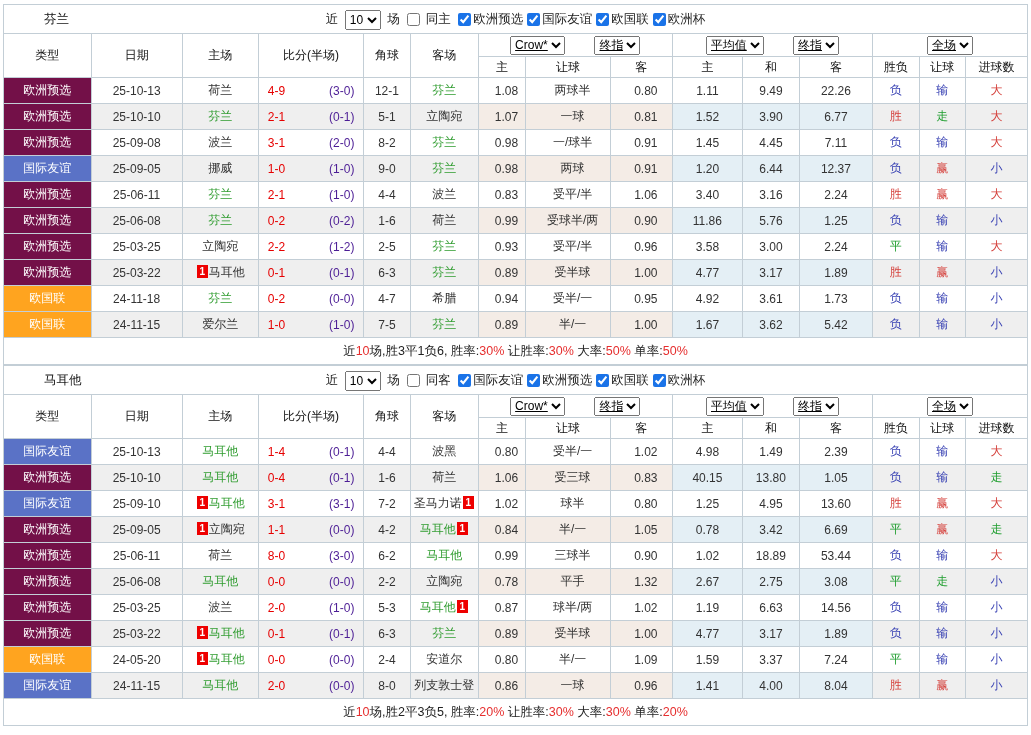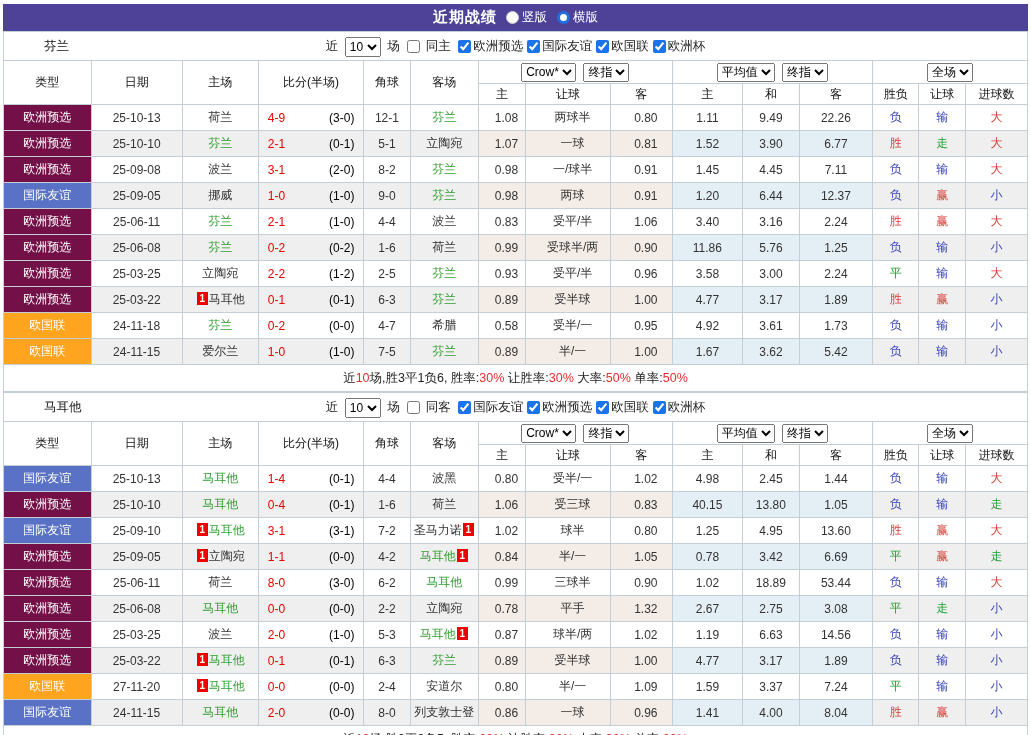--- a/index.html
+++ b/index.html
@@ -15,58 +15,45 @@
   
   .controls{position:relative;height:28px;line-height:28px;text-align:center;font-size:12.5px;border:1px solid #c3ced6;border-bottom:0;background:#fff;white-space:nowrap;}
   .team-name{position:absolute;left:40px;top:0;font-size:12.5px;color:#111;}
   .controls select{font-size:12px;height:20px;vertical-align:middle;margin:0 3px;}
   .controls input[type=checkbox]{width:13px;height:13px;vertical-align:middle;margin:0 2px 0 4px;accent-color:#1a73e8;}
   
   table{border-collapse:collapse;width:100%;table-layout:fixed;}
   td,th{border:1px solid #c3ced6;font-size:12px;font-weight:normal;text-align:center;padding:0;overflow:hidden;white-space:nowrap;}
   thead th{background:#fff;color:#111;}
   .hrow1 th{height:22px;}
-  .hrow1 select{font-size:12px;height:19px;vertical-align:middle;margin:0 2px;}
+  .hrow1 select{font-size:12px;height:19px;vertical-align:middle;margin:0 13px;text-decoration:underline;}
   .hrow2 th{height:20px;}
   tbody td{height:25px;color:#333;}
   tbody tr:nth-child(odd) td{background:#fff;}
   tbody tr:nth-child(even) td{background:#efefef;}
   tbody td.crow{background:#fdf4ee;padding-left:9px;}
   tbody tr:nth-child(even) td.crow{background:#f4ece6;}
   tbody td.avg{background:#e9f4f9;}
   tbody tr:nth-child(even) td.avg{background:#e4eff5;}
   tbody td.type{color:#fff;}
   .team-green{color:#2f9c2f;}
   .score-main{color:#e60000;}
-  .score-half{color:#000000;margin-left:44px;}
+  .score-half{color:#4c1d95;margin-left:44px;}
   .badge{display:inline-block;background:#ee0000;color:#fff;font-size:10px;font-weight:bold;width:11px;height:13px;line-height:13px;vertical-align:1px;margin:0 1px;}
   .c-r{color:#d5413c;}
   .c-g{color:#1f9e2f;}
   .c-b{color:#3a43b4;}
   .summary-row td{height:26px;font-size:12.5px;color:#222;background:#fff !important;}
   .c-sum-r{color:#e62e2e;}
 </style>
 </head>
 <body>
 
 <div class="page">
 
-  <div class="titlebar">
-    <span class="title">近期战绩</span>
-    <span class="radio-group">
-      <span class="radio-item">
-        <input type="radio" name="layout" style="">
-        <span>竖版</span>
-      </span>
-      <span class="radio-item">
-        <input type="radio" name="layout" checked="" style="">
-        <span>横版</span>
-      </span>
-    </span>
-  </div>
 
   <div class="section">
     <div class="controls">
       <span class="team-name">芬兰</span>
       <span>近</span>
       <select><option>10</option></select>
       <span>场</span>
       <input type="checkbox" style="">
       <span>同主</span>
       <span><input type="checkbox" checked="" style=""><span>欧洲预选</span><input type="checkbox" checked="" style=""><span>国际友谊</span><input type="checkbox" checked="" style=""><span>欧国联</span><input type="checkbox" checked="" style=""><span>欧洲杯</span></span>
@@ -258,21 +245,21 @@
             <td class="c-r">赢</td>
             <td class="c-b">小</td>
           </tr>
           <tr>
             <td class="type" style="background: rgb(255, 164, 31);">欧国联</td>
             <td>24-11-18</td>
             <td><span class="team-green">芬兰</span></td>
             <td><span class="score-main">0-2</span><span class="score-half">(0-0)</span></td>
             <td>4-7</td>
             <td><span>希腊</span></td>
-            <td class="crow">0.58</td>
+            <td class="crow">0.94</td>
             <td class="crow">受半/一</td>
             <td class="crow">0.95</td>
             <td class="avg">4.92</td>
             <td class="avg">3.61</td>
             <td class="avg">1.73</td>
             <td class="c-b">负</td>
             <td class="c-b">输</td>
             <td class="c-b">小</td>
           </tr>
           <tr>
@@ -366,22 +353,22 @@
             <td class="type" style="background: rgb(90, 114, 198);">国际友谊</td>
             <td>25-10-13</td>
             <td><span class="team-green">马耳他</span></td>
             <td><span class="score-main">1-4</span><span class="score-half">(0-1)</span></td>
             <td>4-4</td>
             <td><span>波黑</span></td>
             <td class="crow">0.80</td>
             <td class="crow">受半/一</td>
             <td class="crow">1.02</td>
             <td class="avg">4.98</td>
-            <td class="avg">2.45</td>
-            <td class="avg">1.44</td>
+            <td class="avg">1.49</td>
+            <td class="avg">2.39</td>
             <td class="c-b">负</td>
             <td class="c-b">输</td>
             <td class="c-r">大</td>
           </tr>
           <tr>
             <td class="type" style="background: rgb(115, 16, 72);">欧洲预选</td>
             <td>25-10-10</td>
             <td><span class="team-green">马耳他</span></td>
             <td><span class="score-main">0-4</span><span class="score-half">(0-1)</span></td>
             <td>1-6</td>
@@ -493,21 +480,21 @@
             <td class="crow">1.00</td>
             <td class="avg">4.77</td>
             <td class="avg">3.17</td>
             <td class="avg">1.89</td>
             <td class="c-b">负</td>
             <td class="c-b">输</td>
             <td class="c-b">小</td>
           </tr>
           <tr>
             <td class="type" style="background: rgb(255, 164, 31);">欧国联</td>
-            <td>27-11-20</td>
+            <td>24-05-20</td>
             <td><span class="badge">1</span><span class="team-green">马耳他</span></td>
             <td><span class="score-main">0-0</span><span class="score-half">(0-0)</span></td>
             <td>2-4</td>
             <td><span>安道尔</span></td>
             <td class="crow">0.80</td>
             <td class="crow">半/一</td>
             <td class="crow">1.09</td>
             <td class="avg">1.59</td>
             <td class="avg">3.37</td>
             <td class="avg">7.24</td>

